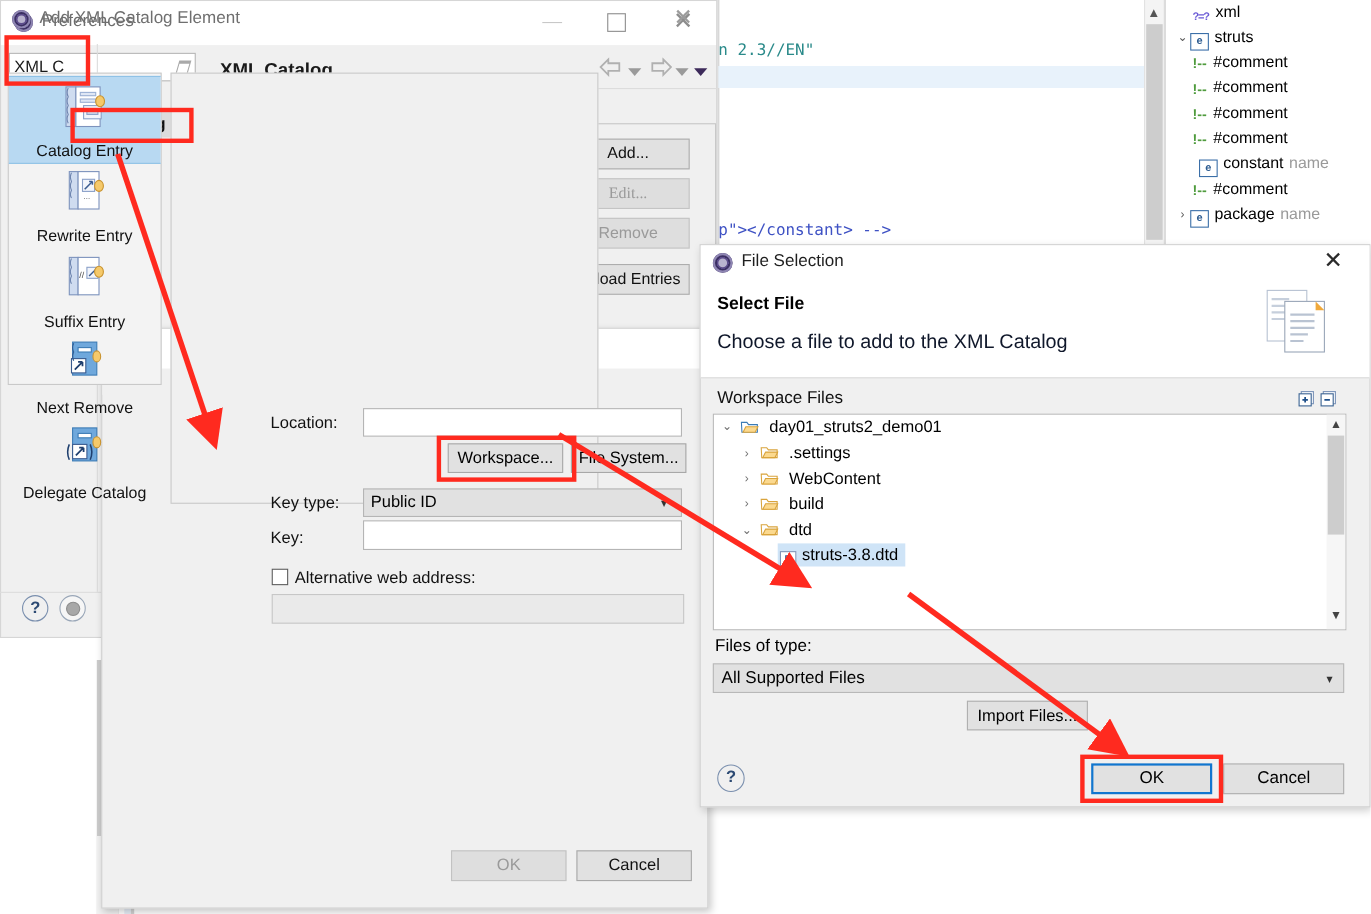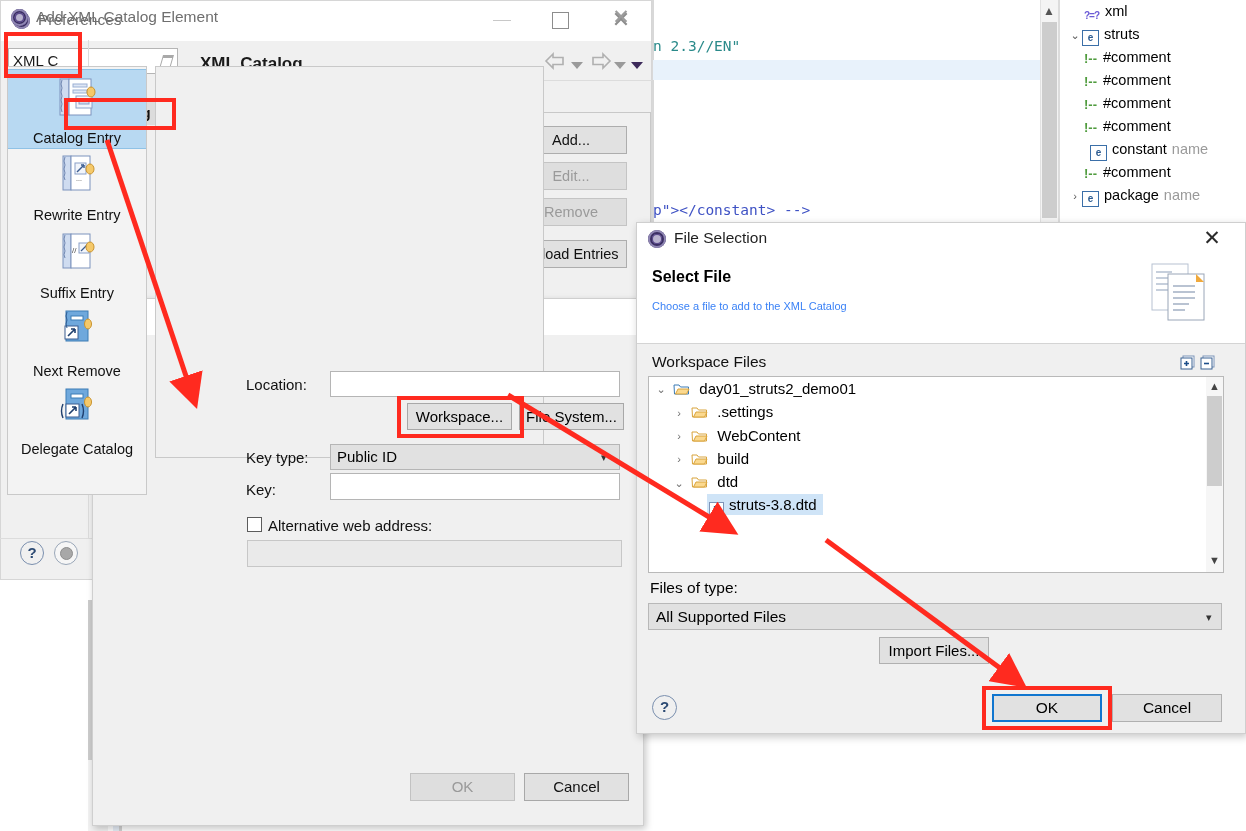--- a/index.html
+++ b/index.html
@@ -91,33 +91,33 @@
   .ico-cat{display:inline-block;width:15px;height:14px;border:1px solid #6d7fa8;background:linear-gradient(#e9eef7,#c9d6ea);vertical-align:-2px;margin-right:5px;position:relative;}
   .ico-cat:after{content:"x";position:absolute;left:4px;top:-1px;font-size:9px;color:#2e4f85;font-weight:bold;}
   .ico-d{display:inline-block;width:13px;height:14px;border:1px solid #b08a3e;background:#fff;color:#8a6a22;font-size:9px;font-weight:bold;text-align:center;line-height:13px;vertical-align:-2px;margin-right:5px;}
   #cat-scroll{left:486px;top:126px;width:17px;height:166px;background:#f6f6f6;}
   #cat-scroll-up{left:486px;top:127px;width:17px;height:16px;text-align:center;line-height:16px;font-size:11px;color:#555;}
   #cat-scroll-thumb{left:487px;top:146px;width:15px;height:33px;background:#cdcdcd;}
 
   .pbtn{position:absolute;width:112px;height:28px;background:#e1e1e1;border:1px solid #adadad;box-sizing:border-box;font-size:14.5px;text-align:center;line-height:26px;color:#111;}
   .pbtn.dis{color:#9a9a9a;background:#dedede;border-color:#c4c4c4;}
   #b-add{left:515px;top:126px;}
-  #b-edit{left:515px;top:162px;}
+  #b-edit{left:515px;top:162px;font-family:Liberation Serif, serif;}
   #b-remove{left:515px;top:198px;}
   #b-reload{left:515px;top:240px;}
 
   
   #addcat{left:92px;top:298px;width:552px;height:528px;background:#f0f0f0;border:1px solid #cfcfcf;box-sizing:border-box;box-shadow:2px 3px 7px rgba(0,0,0,.22);}
   #ac-title{position:absolute;left:0;top:0;width:100%;height:36px;background:#fff;}
   #ac-ico{left:11px;top:9px;width:17px;height:17px;border-radius:50%;
     background:radial-gradient(circle at 50% 50%,#5b4b8a 0 42%,#3b2f63 43% 100%);box-shadow:0 0 0 2px #8f86b3 inset;}
   #ac-ico:after{content:"";position:absolute;left:5px;top:5px;width:7px;height:7px;border-radius:50%;background:#b9b3cf;}
   #ac-name{left:36px;top:8px;font-size:15.5px;color:#6f6f6f;}
   #ac-close{left:608px;top:6px;width:26px;height:24px;color:#9c9c9c;font-size:21px;line-height:22px;text-align:center;}
-  #ac-sidebar{left:7px;top:66px;width:140px;height:429px;background:#f3f3f3;border:1px solid #c9c9c9;box-sizing:border-box;}
+  #ac-sidebar{left:7px;top:66px;width:140px;height:284px;background:#f3f3f3;border:1px solid #c9c9c9;box-sizing:border-box;}
   .ac-item{position:absolute;left:0;width:138px;height:78px;text-align:center;}
   .ac-item .lbl{position:absolute;left:0;bottom:2px;width:100%;font-size:14.5px;color:#111;}
   .ac-item.sel{background:#b8d9f2;border-top:1px solid #8fc2e6;border-bottom:1px solid #8fc2e6;}
   .bookico{position:absolute;left:50%;top:6px;margin-left:-21px;width:42px;height:44px;}
 
   #ac-panel{left:155px;top:66px;width:389px;height:392px;background:#f0f0f0;border:1px solid #c9c9c9;box-sizing:border-box;}
   .ac-lab{position:absolute;font-size:15px;color:#111;}
   .ac-input{position:absolute;background:#fff;border:1px solid #b5b5b5;box-sizing:border-box;}
   #lab-loc{left:246px;top:376px;}
   #in-loc{left:330px;top:371px;width:290px;height:26px;}
@@ -139,21 +139,21 @@
 
   
   #fsel{left:636px;top:222px;width:610px;height:512px;background:#f0f0f0;border:1px solid #cfcfcf;box-sizing:border-box;box-shadow:2px 3px 8px rgba(0,0,0,.22);}
   #fs-head{position:absolute;left:0;top:0;width:100%;height:120px;background:#ffffff;border-bottom:1px solid #d4d4d4;}
   #fs-ico{left:12px;top:8px;width:18px;height:18px;border-radius:50%;
     background:radial-gradient(circle at 50% 50%,#5b4b8a 0 42%,#3b2f63 43% 100%);box-shadow:0 0 0 2px #8f86b3 inset;}
   #fs-ico:after{content:"";position:absolute;left:5px;top:5px;width:8px;height:8px;border-radius:50%;background:#b9b3cf;}
   #fs-name{left:38px;top:7px;font-size:15.5px;color:#1f1f1f;}
   #fs-close{left:1199px;top:227px;width:26px;height:24px;color:#2b2b2b;font-size:21px;line-height:22px;text-align:center;}
   #fs-h1{left:652px;top:268px;font-size:16px;font-weight:bold;color:#000;}
-  #fs-h2{left:652px;top:300px;font-size:11px;color:#3b82f6;}
+  #fs-h2{left:652px;top:300px;font-size:18px;color:#0f172a;}
   #fs-banner{left:1150px;top:262px;width:76px;height:62px;}
 
   #fs-wfl{left:652px;top:353px;font-size:15.5px;color:#111;}
   #ico-expand{left:1180px;top:355px;width:16px;height:16px;}
   #ico-collapse{left:1200px;top:355px;width:16px;height:16px;}
 
   #fs-tree{left:648px;top:376px;width:576px;height:197px;background:#fff;border:1px solid #b9b9b9;box-sizing:border-box;overflow:hidden;}
   .f-row{position:relative;height:23.3px;line-height:23.3px;white-space:nowrap;font-size:15px;}
   .f-row .tw{display:inline-block;width:16px;text-align:center;color:#707070;font-size:11px;vertical-align:middle;}
   .folder{display:inline-block;width:17px;height:14px;vertical-align:-2px;margin-right:5px;position:relative;}

